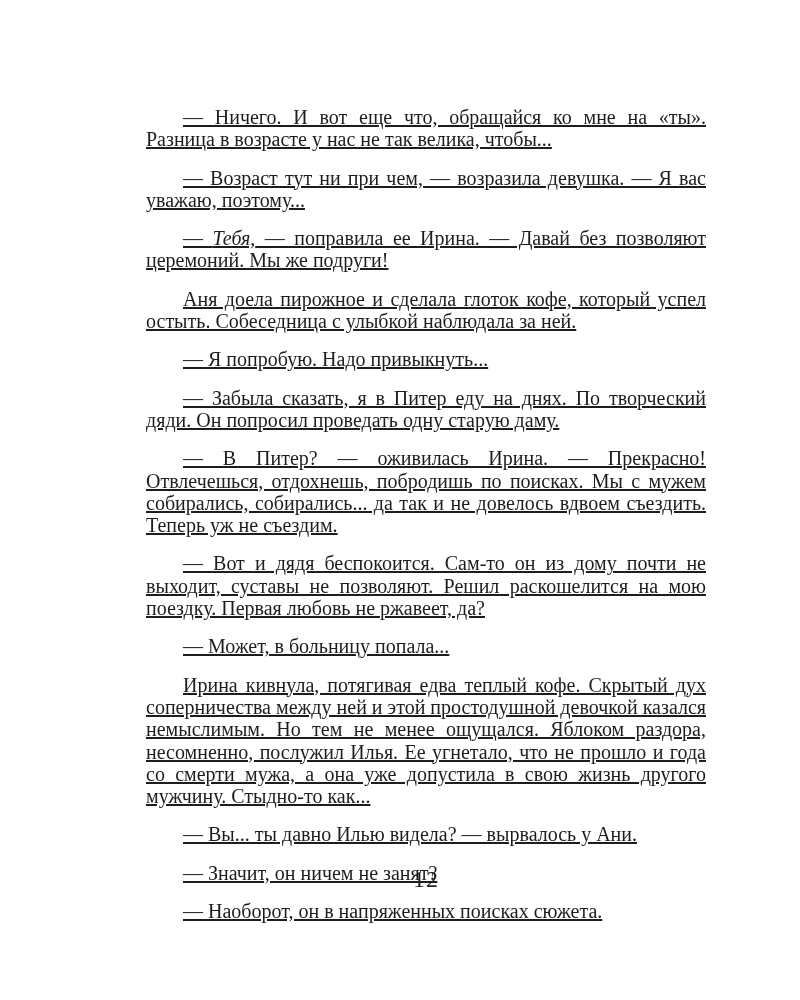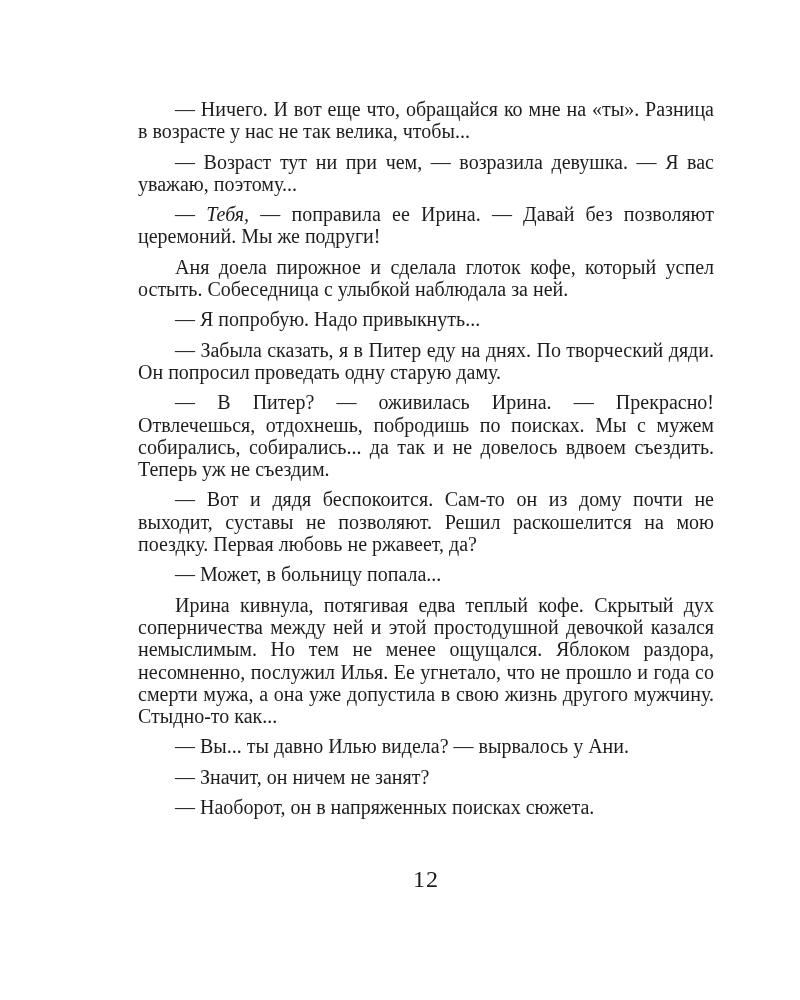--- a/index.html
+++ b/index.html
@@ -21,23 +21,24 @@
   .text-block{
     position:absolute;
     left:130px;top:90px;width:592px;
     color:var(--ink);
     font-size:20px;
     line-height:22.3px;
     text-align:justify;
     text-justify:inter-word;
   }
   .text-block p{
-    margin:8px;
+    margin:16px;
     padding:0;
     text-indent:37px;
+    text-decoration:underline;
   }
   .em{font-style:italic;}
   .folio{
     position:absolute;
     left:130px;top:866px;width:592px;
     text-align:center;
     color:var(--ink);
     font-size:24px;
     letter-spacing:1px;
   }

